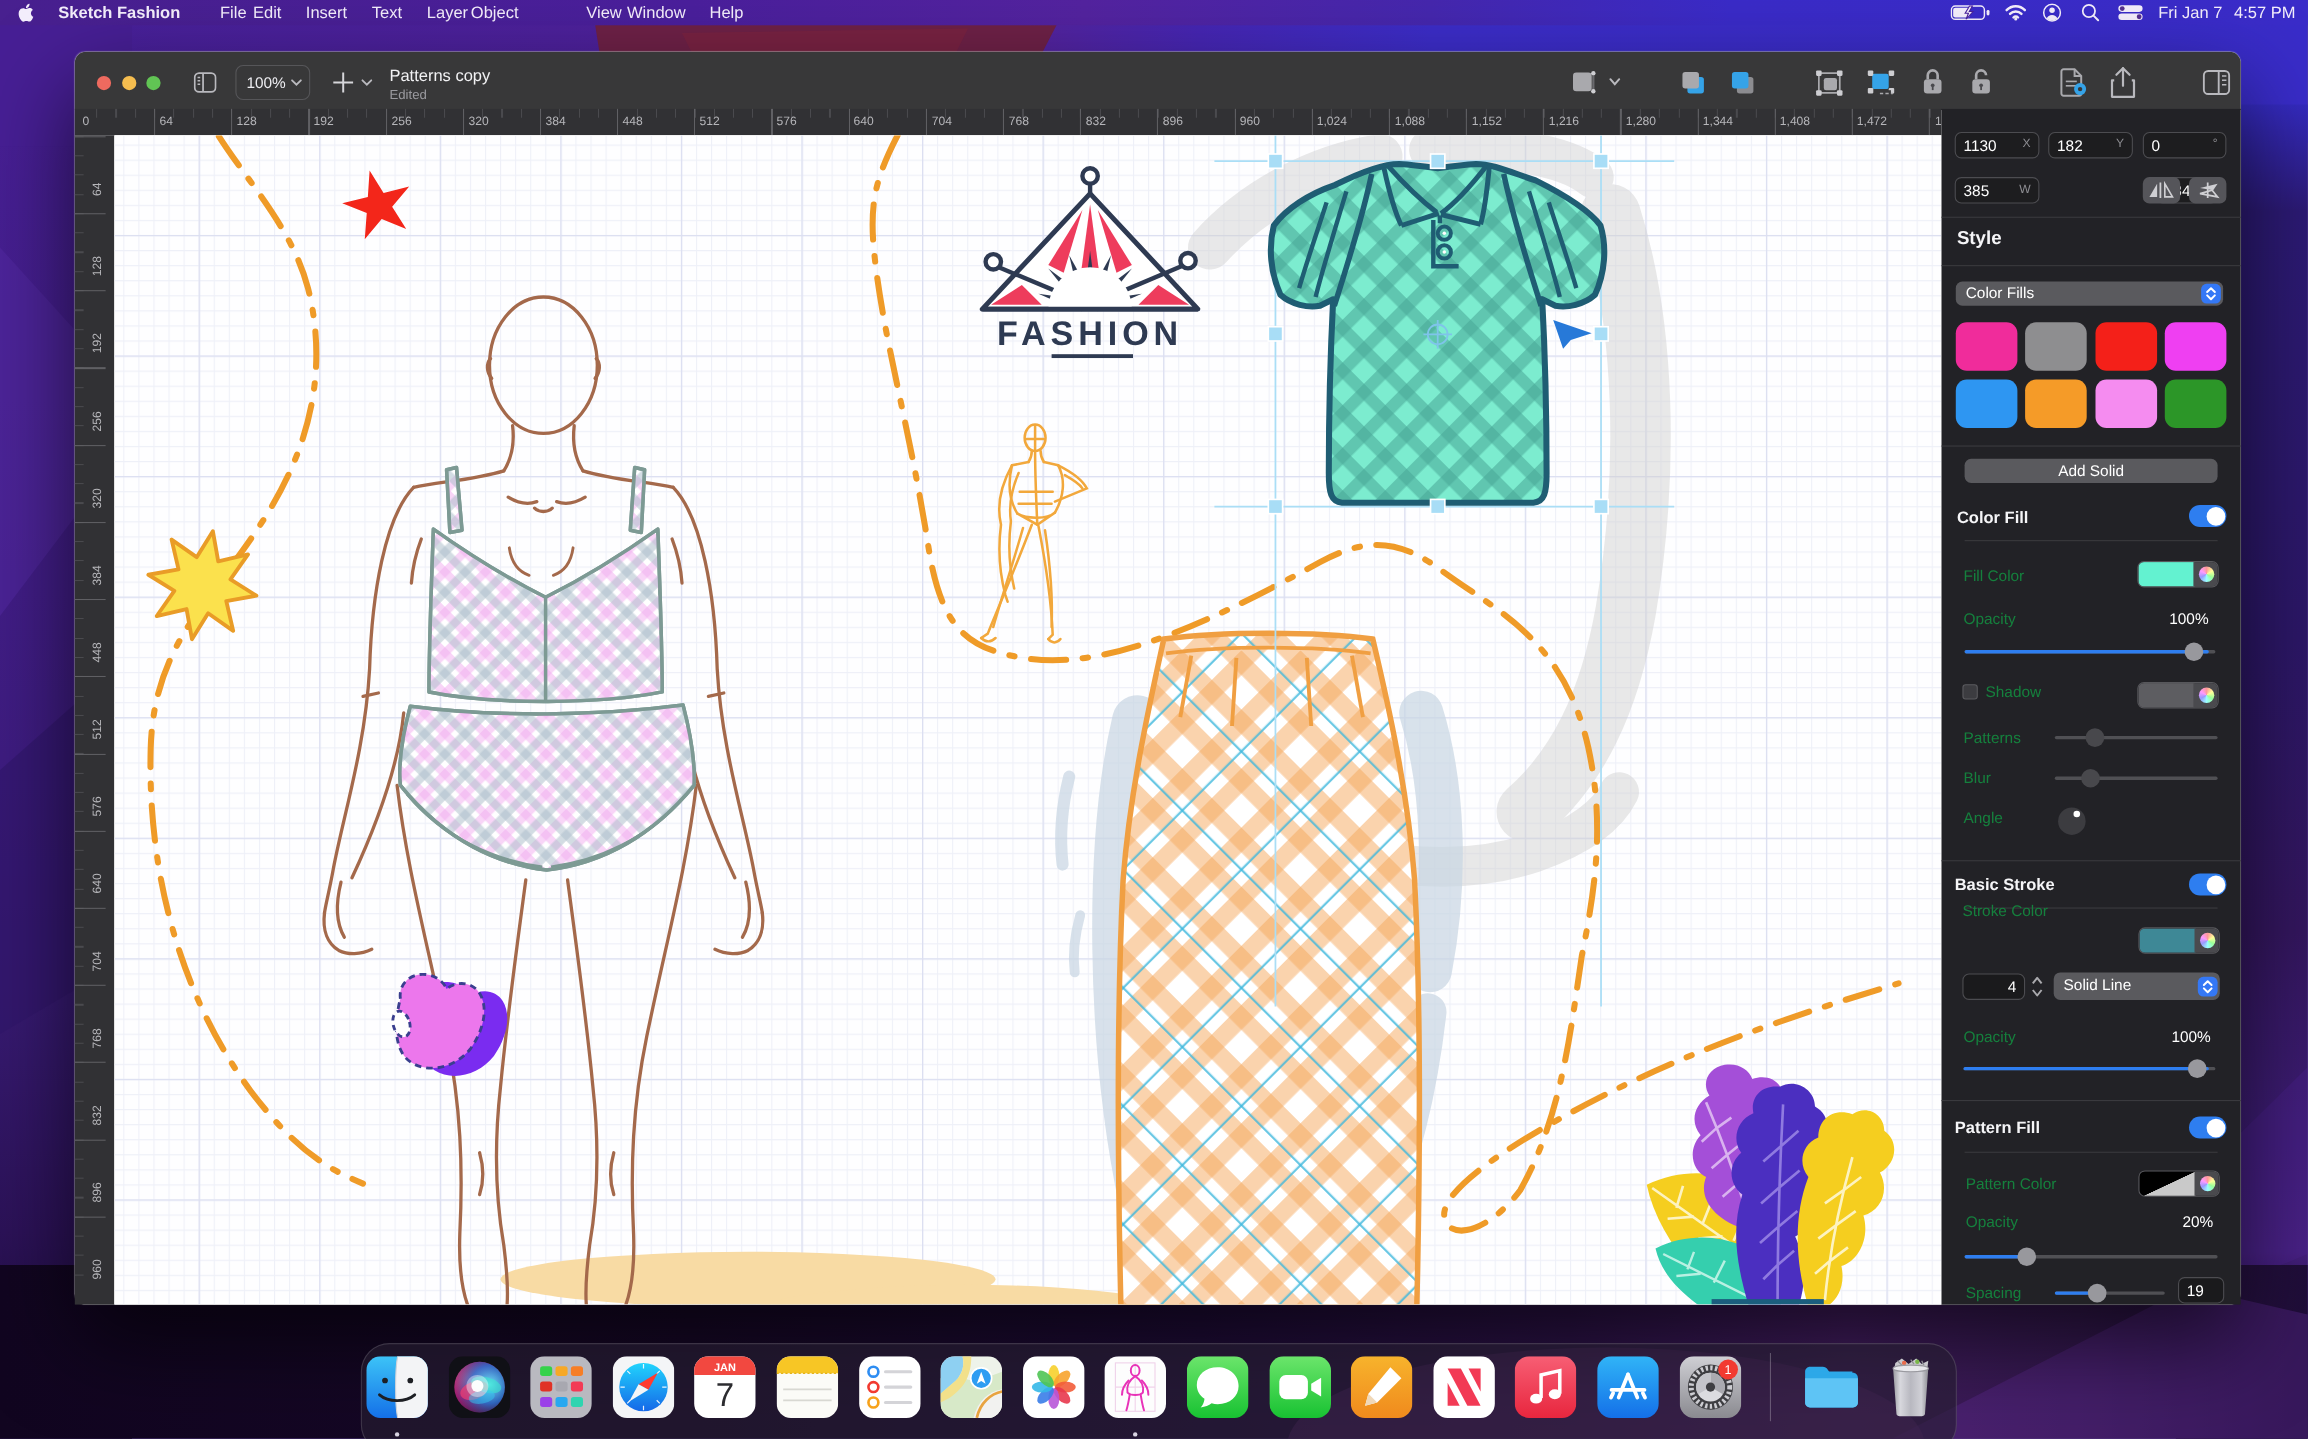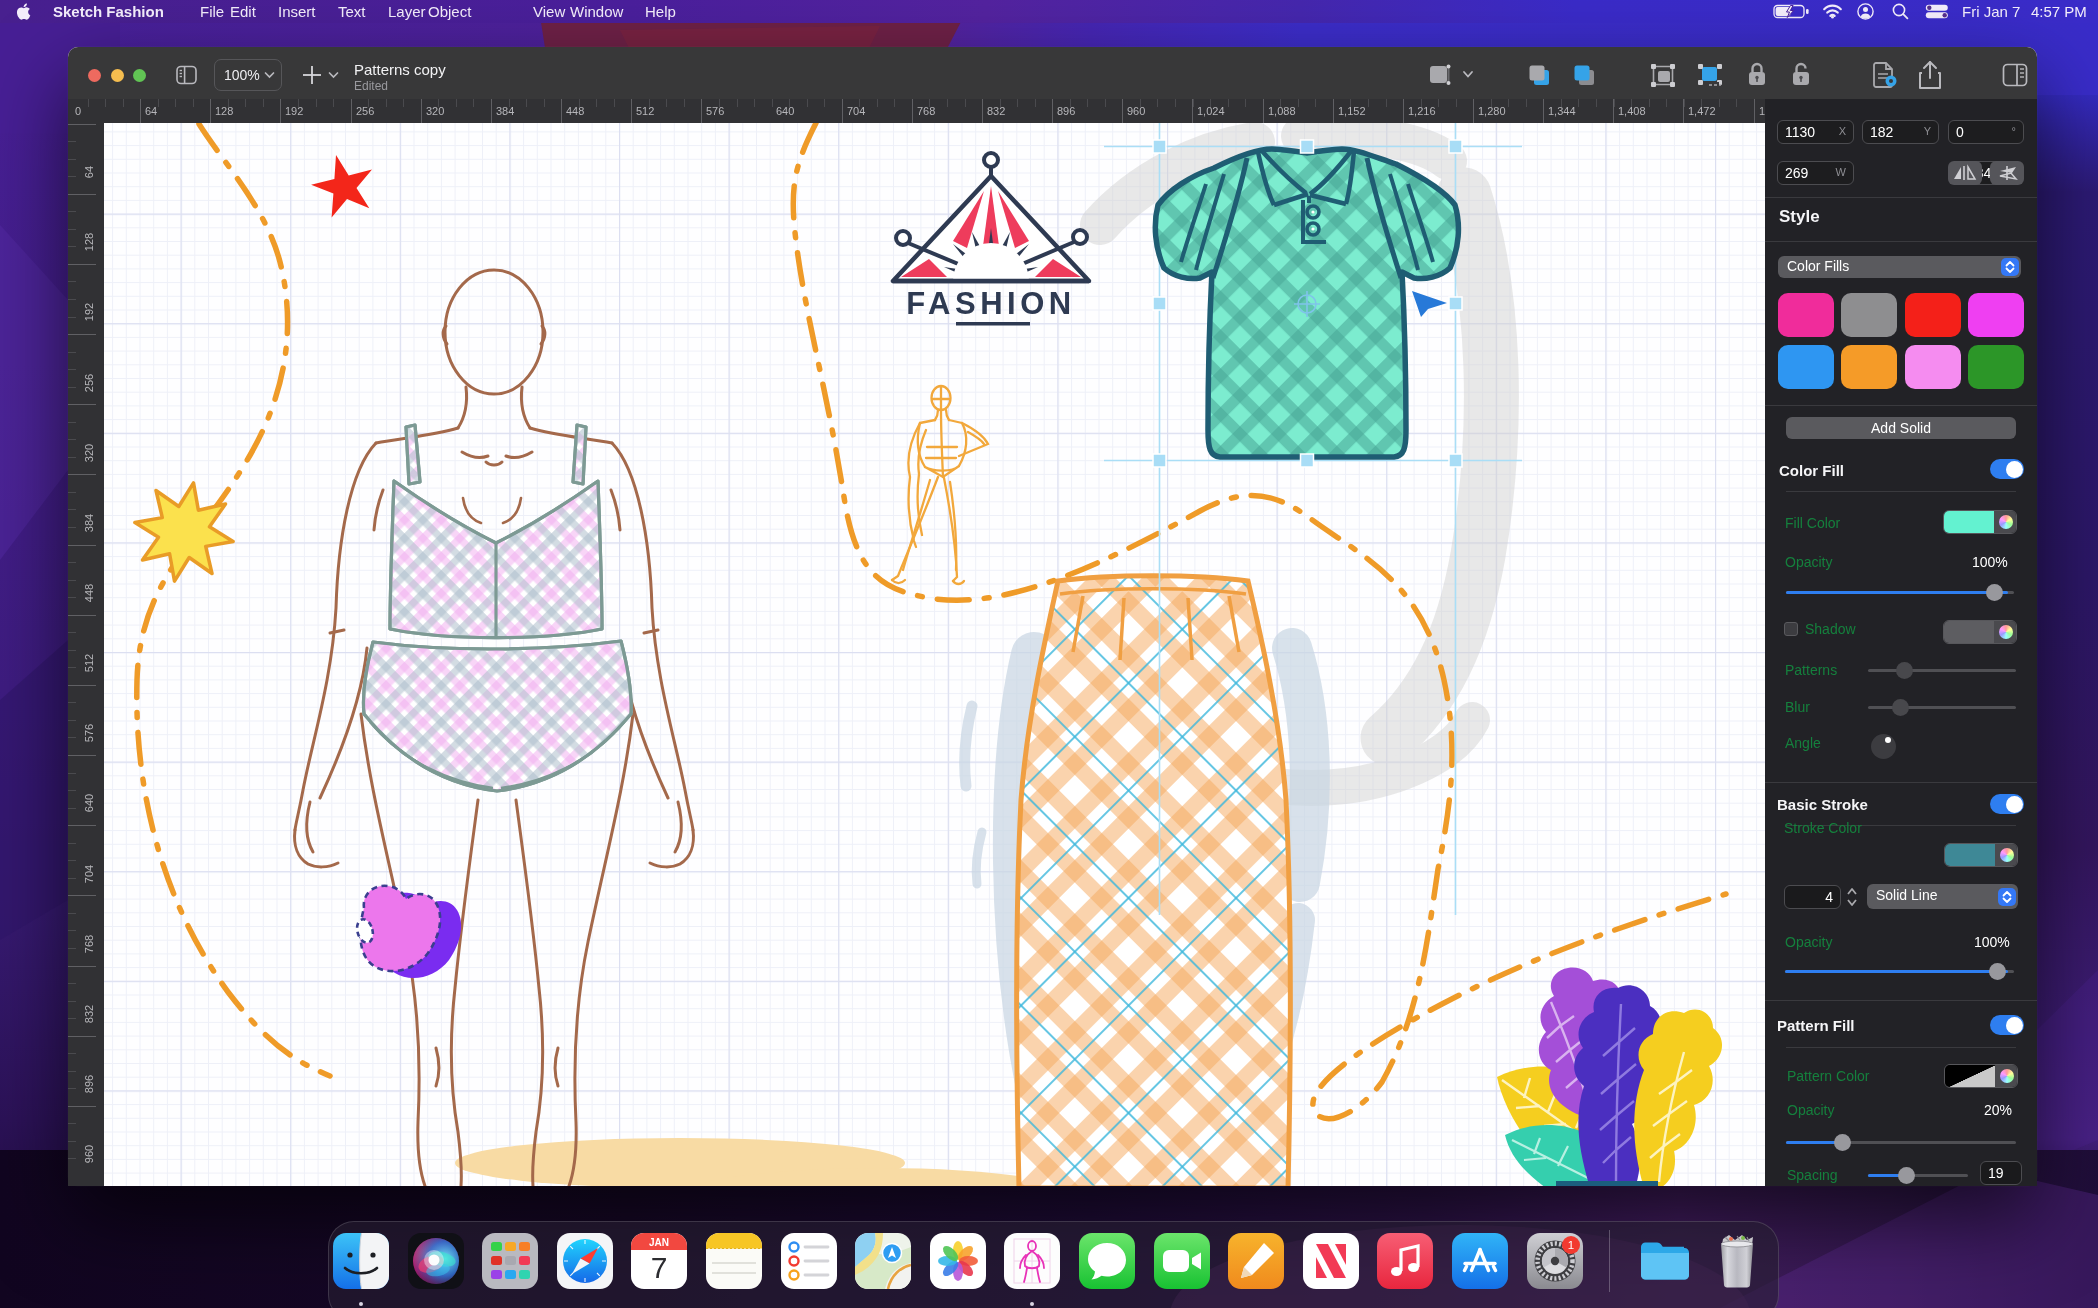--- a/index.html
+++ b/index.html
@@ -544,21 +544,21 @@
   </div>
 <div class="input abs" style="left:1862px;top:120px;width:77px">
     <span class="v">182</span>
     <span class="sfx">Y</span>
   </div>
 <div class="input abs" style="left:1948px;top:120px;width:76px">
     <span class="v">0</span>
     <span class="sfx">°</span>
   </div>
 <div class="input abs" style="left:1777px;top:161px;width:77px">
-    <span class="v">269</span>
+    <span class="v">385</span>
     <span class="sfx">W</span>
   </div>
 <div class="input abs" style="left:1960px;top:161px;width:56px">
     <span class="v">284</span>
     <span class="sfx">H</span>
   </div>
 <div class="abs" style="left:1948px;top:161px;width:34px;height:24px;background:#55555a;border-radius:6px">
  <svg width="34" height="24" viewBox="0 0 34 24">
       <path d="M16 5v14" stroke="#cfcfd3" stroke-width="1.6"></path>
       <path d="M13 6 6 18h7z" fill="#cfcfd3"></path>

